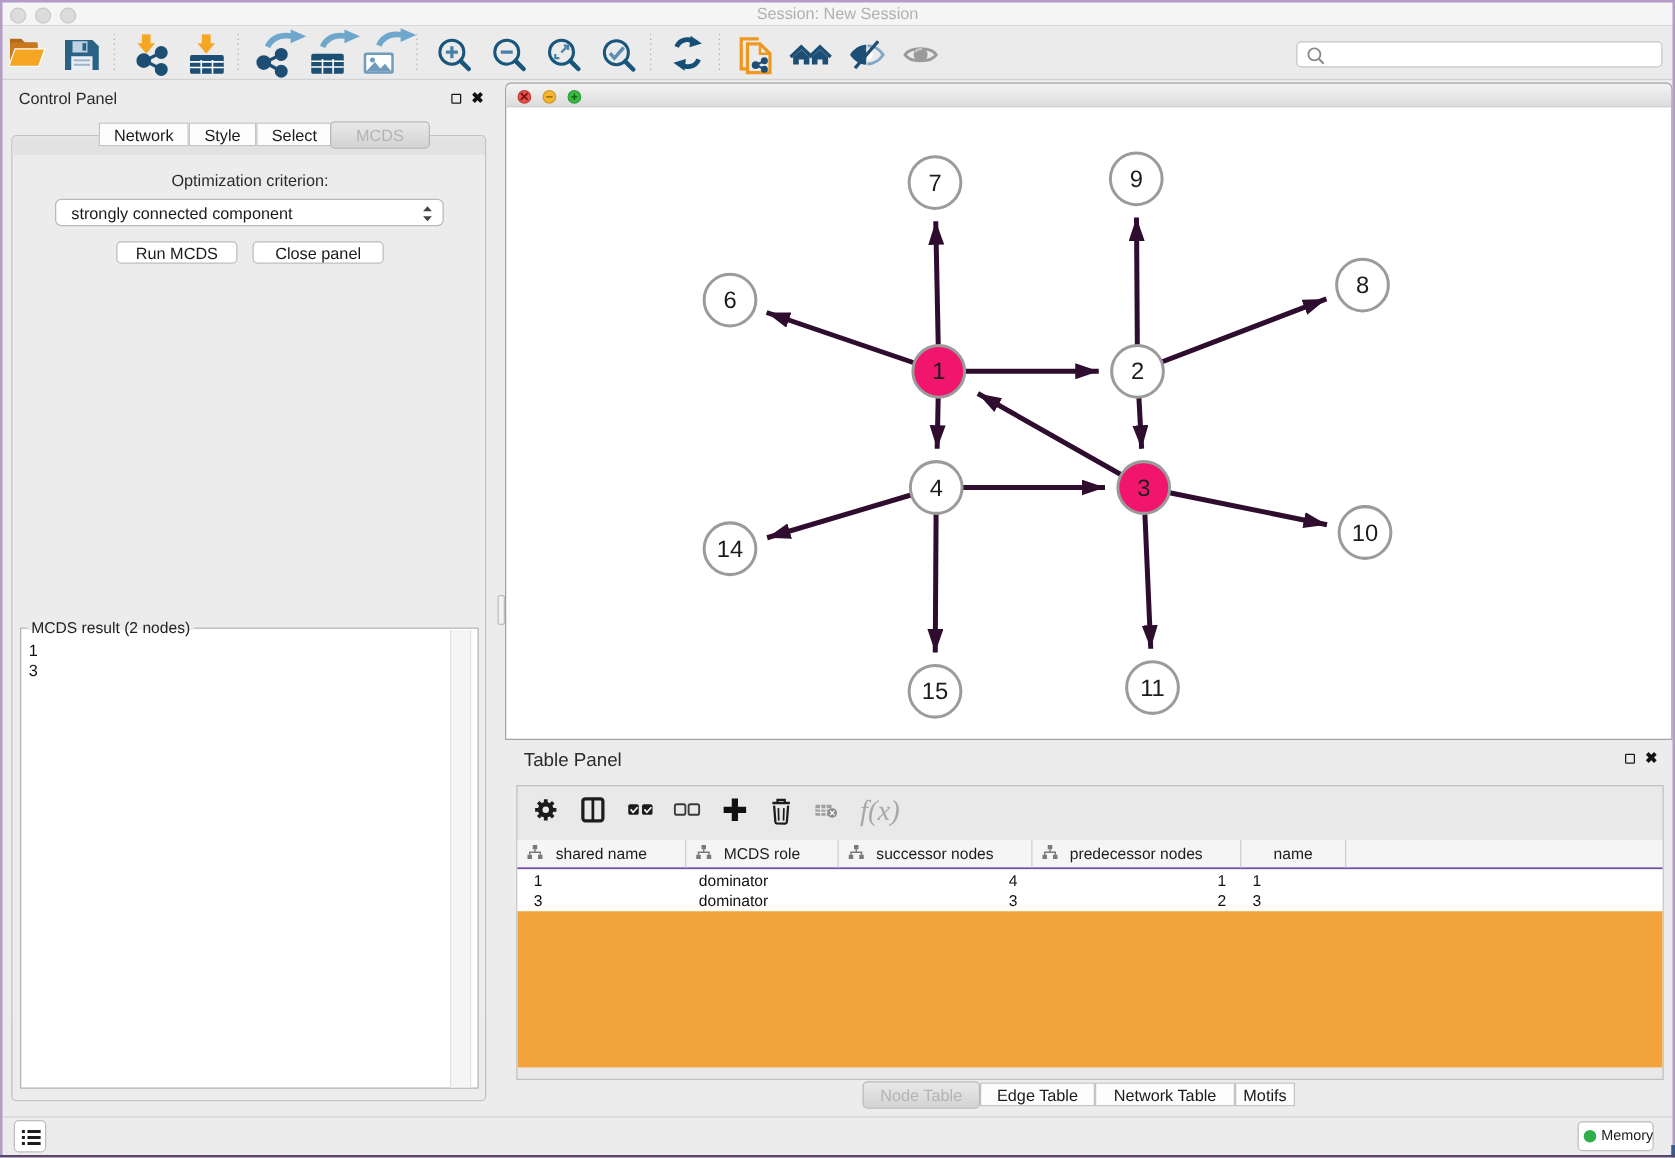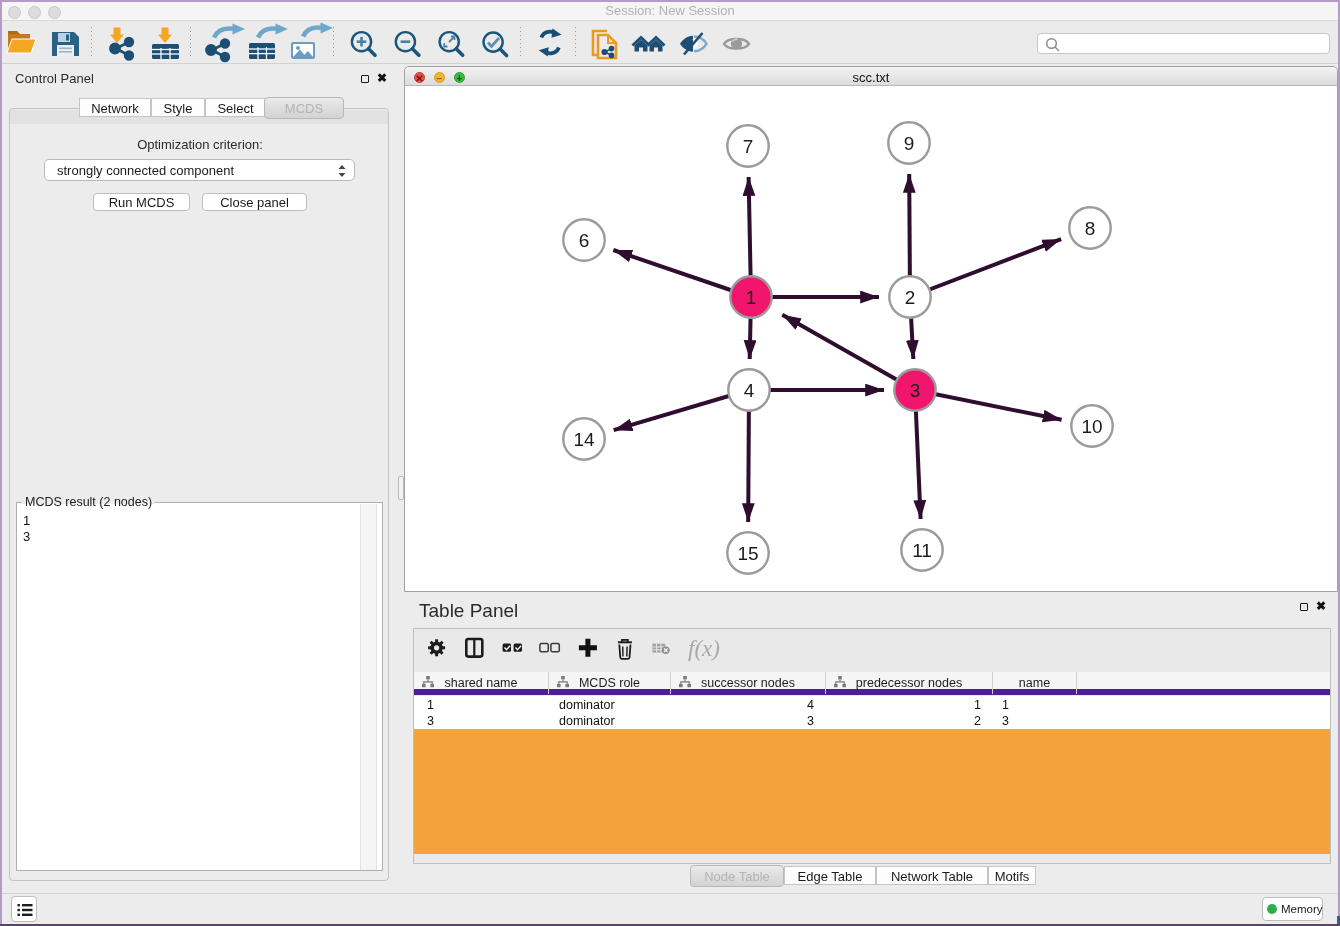--- a/index.html
+++ b/index.html
@@ -35,21 +35,21 @@
   .tabsel { background:linear-gradient(#e9e9e9,#d3d3d3); color:#b4b4b4; border-radius:4px; z-index:3; border-color:#b8b8b8; }
   
   #netwin { position:absolute; left:404px; top:66px; width:934px; height:526px;
             background:#fff; border:1px solid #a2a2a2; border-radius:5px 5px 0 0; }
   #nettitle { position:absolute; left:0; top:0; width:100%; height:19px;
               background:linear-gradient(#f3f3f3,#dcdcdc); border-bottom:1px solid #b9b9b9;
               border-radius:5px 5px 0 0; }
   .light { position:absolute; top:4.5px; width:11px; height:11px; border-radius:50%;
            font-size:10px; font-weight:bold; text-align:center; line-height:11px; }
   
-  #tblpanel-title { position:absolute; left:419px; top:600px; font-size:19px; color:#2b2b2b; }
+  #tblpanel-title { position:absolute; left:419px; top:600px; font-size:15px; color:#2b2b2b; }
   #tbl-outer { position:absolute; left:413px; top:628px; width:918px; height:236px;
                border:1px solid #c0c0c0; background:#e9e9e9; }
   #tbl-body { position:absolute; left:0px; top:67px; width:916px; height:158px; background:#fff; }
   #orange { position:absolute; left:0px; top:33px; width:916px; height:125px; background:#f2a33c; }
   .hcell { position:absolute; top:0; height:22px; border-right:1px solid #cfcfcf;
            font-size:12.5px; color:#1c1c1c; text-align:center; line-height:22px; background:#f4f4f4; }
   .cell { position:absolute; font-size:12.5px; color:#111; }
   
   #statusbar { position:absolute; left:0; top:893px; width:100%; height:29px;
                border-top:1px solid #d4d4d4; background:#ececec; }
@@ -242,21 +242,20 @@
   <div class="abs" style="left:22px; top:495px; height:14px; padding:0 3px; font-size:12.5px; color:#222; background:linear-gradient(#ececec 0 62%, #ffffff 62%);">MCDS result (2 nodes)</div>
 
   <div class="abs" style="left:398px; top:476px; width:6px; height:24px; background:#f2f2f2; border:1px solid #bdbdbd; border-radius:2px;"></div>
   <div class="abs" style="left:860px; top:586px; width:15px; height:6px; background:#f2f2f2; border:1px solid #bdbdbd; border-radius:2px;"></div>
 
   <div id="netwin">
     <div id="nettitle">
       <div class="light" style="left:9px;  background:#e4504c; border:1px solid #c24038; color:#7c120d;">✕</div>
       <div class="light" style="left:29px; background:#f4b52f; border:1px solid #d29b27; color:#8a6214;">−</div>
       <div class="light" style="left:49px; background:#3bb944; border:1px solid #2f9e38; color:#0d5e12;">+</div>
-      <div class="abs" style="left:0; top:3px; width:100%; text-align:center; font-size:13px; color:#111;">scc.txt</div>
     </div>
     <svg id="graph" class="abs" style="left:0; top:20px; font-family:'Liberation Sans',sans-serif;" width="932" height="505" viewBox="0 0 932 505">
       <defs>
         <marker id="arr" markerWidth="5.5" markerHeight="3.6" refX="4.7" refY="1.6" orient="auto" markerUnits="strokeWidth">
           <path d="M0,0 L4.7,1.6 L0,3.2 Z" fill="#2e0d2e"></path>
         </marker>
       </defs>
       <line x1="346" y1="210" x2="343.6" y2="90.0" stroke="#2e0d2e" stroke-width="4" marker-end="url(#arr)"></line>
       <line x1="346" y1="210" x2="208.3" y2="163.0" stroke="#2e0d2e" stroke-width="4" marker-end="url(#arr)"></line>
       <line x1="346" y1="210" x2="474.0" y2="210.0" stroke="#2e0d2e" stroke-width="4" marker-end="url(#arr)"></line>
@@ -342,21 +341,21 @@
         <line x1="238.3" y1="18" x2="251.3" y2="18"></line>
           <line x1="238.3" y1="20.8" x2="251.3" y2="20.8"></line>
         <line x1="242.6" y1="14.8" x2="242.6" y2="23.6"></line>
           <line x1="246.9" y1="14.8" x2="246.9" y2="23.6"></line>
       </g>
       <circle cx="251.8" cy="21.3" r="3.8" fill="#8b8b8b"></circle>
       <path d="M250 19.5 l3.6 3.6 M253.6 19.5 l-3.6 3.6" stroke="#fff" stroke-width="1.1"></path>
 
       <text x="274" y="27" font-family="Liberation Serif, serif" font-style="italic" font-size="23" fill="#a8a8a8">f(x)</text>
     </svg>
-    <div class="abs" style="left:0; top:43px; width:916px; height:23px; background:#f5f5f5; border-bottom:6px solid #4c1d95;">
+    <div class="abs" style="left:0; top:43px; width:916px; height:23px; background:#f5f5f5; border-bottom:1px solid #4c1d95;">
       <svg class="abs" style="left:0; top:0;" width="916" height="23" viewBox="0 0 916 23">
         <g fill="#7a7a7a">
           <g transform="translate(8,4)">
               <rect x="4.2" y="0" width="3.6" height="3.4"></rect>
               <rect x="0" y="7.8" width="3.6" height="3.4"></rect>
               <rect x="8.4" y="7.8" width="3.6" height="3.4"></rect>
               <path d="M6 3.4 V5.8 M1.8 7.8 V5.8 H10.2 V7.8" stroke="#7a7a7a" stroke-width="1.2" fill="none"></path>
             </g>
           <g transform="translate(143,4)">
               <rect x="4.2" y="0" width="3.6" height="3.4"></rect>

